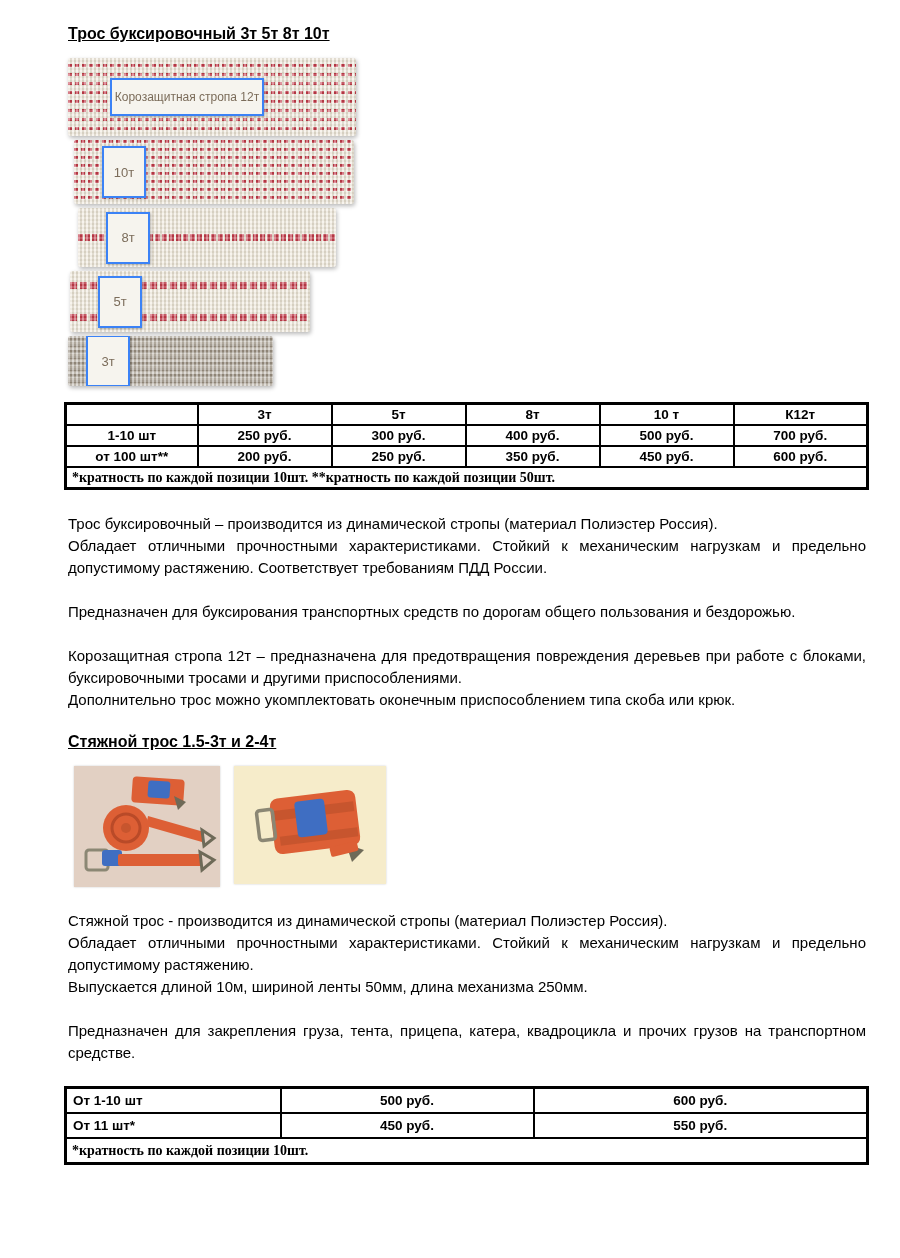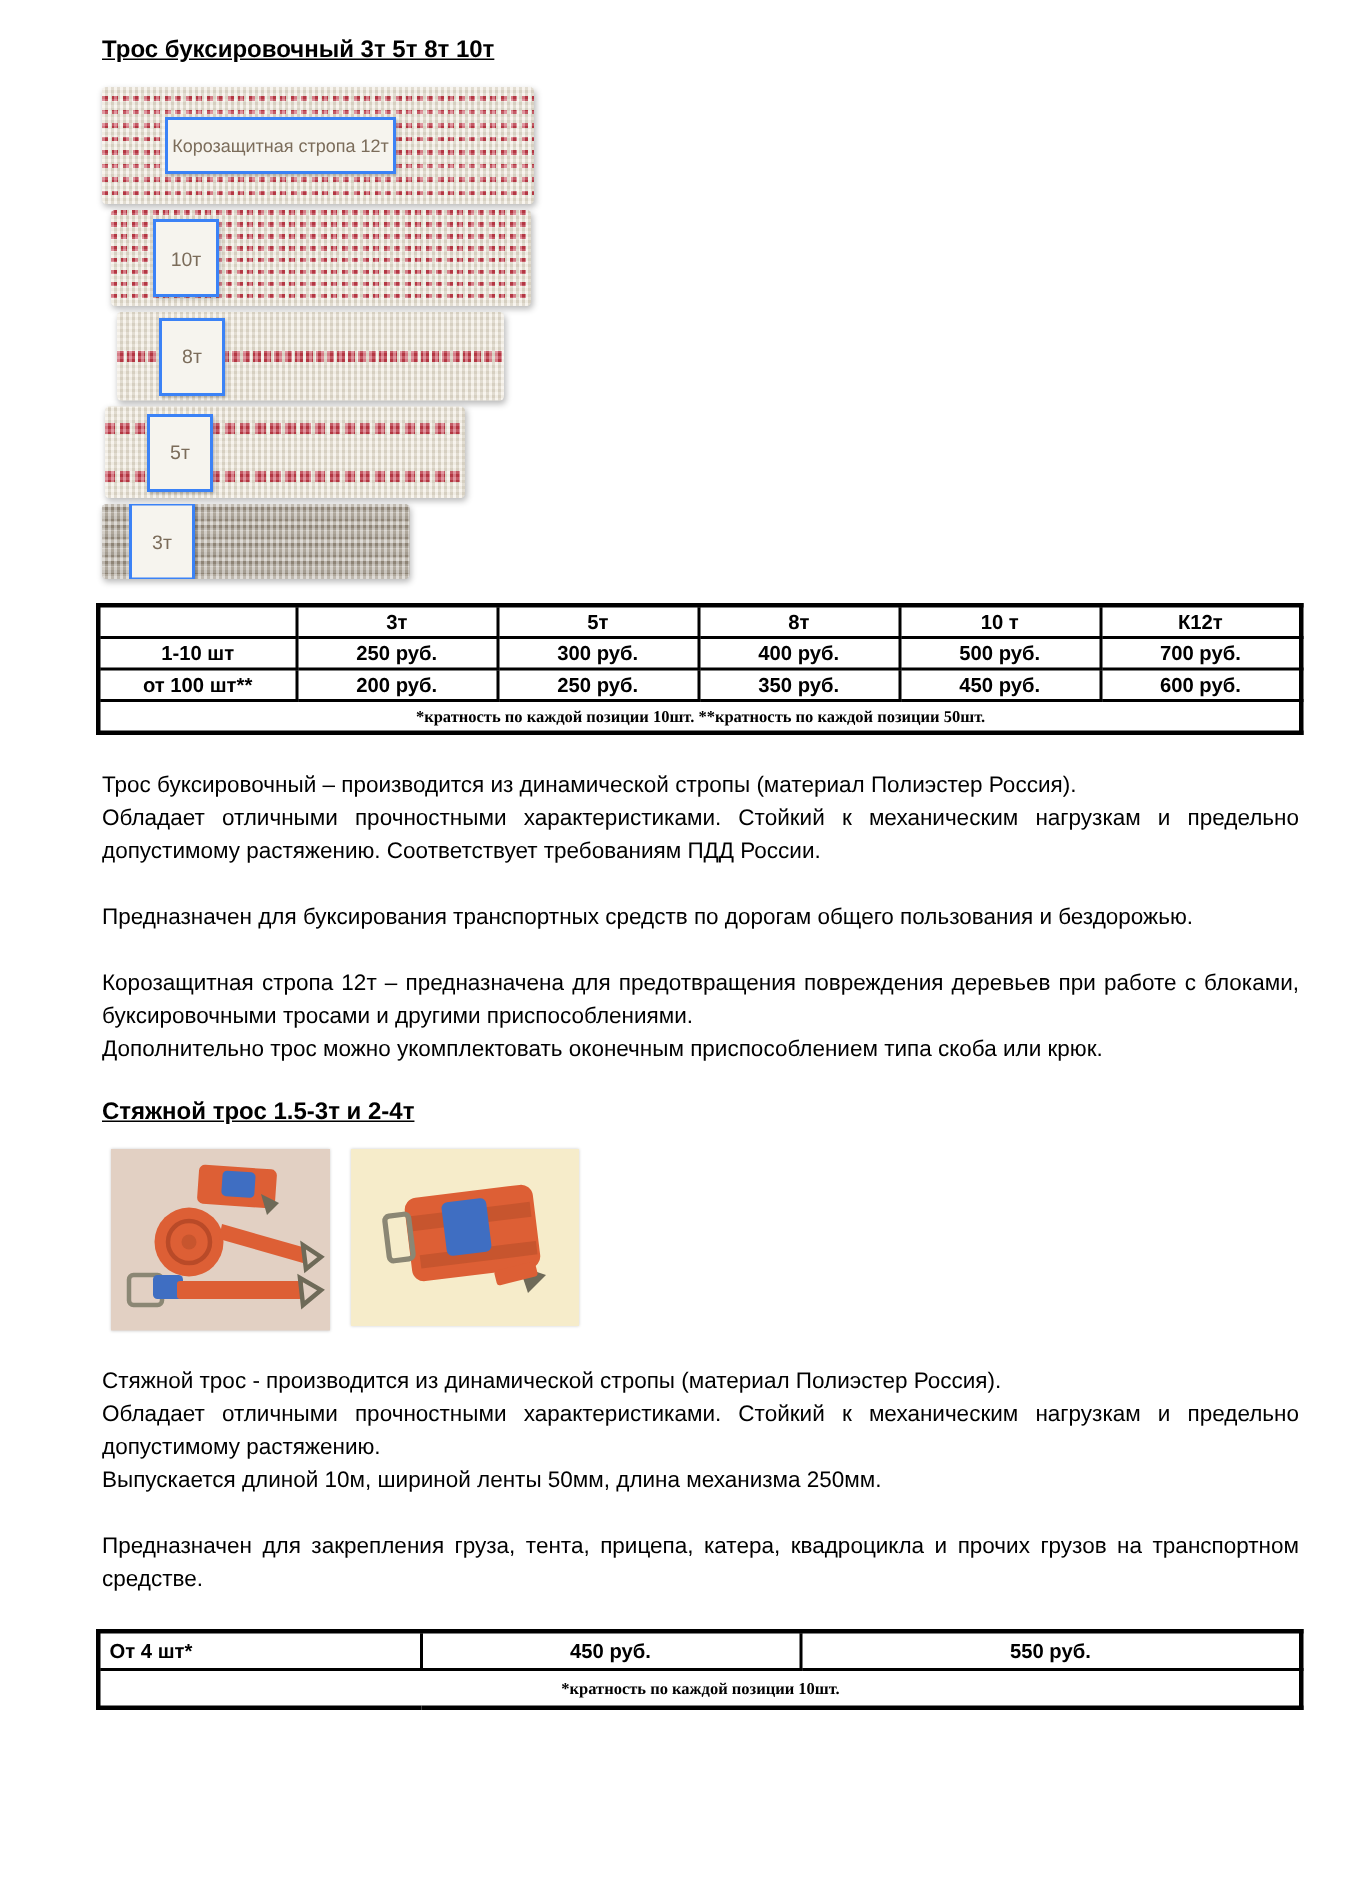--- a/index.html
+++ b/index.html
@@ -39,21 +39,21 @@
   .tag-wide{left:42px;width:150px;height:34px;font-size:12px;}
   .tag-card{left:28px;width:40px;height:48px;font-size:13px;}
   .strap-3 .tag-card{left:18px;}
 
   
   table.price{border-collapse:collapse;width:802px;margin-left:-4px;table-layout:fixed;
               font-size:13.5px;font-weight:bold;}
   table.price,table.price th,table.price td{border:2px solid #000;}
   table.price{border-width:3px;}
   table.price th,table.price td{padding:1px 4px;text-align:center;height:17px;overflow:hidden;white-space:nowrap;}
-  table.price td.foot{font-family:"Liberation Serif",serif;font-size:11px;text-align:center;padding-left:5px;}
+  table.price td.foot{font-family:"Liberation Serif",serif;font-size:14px;text-align:left;padding-left:5px;}
   table.t2 th{height:28px;}
   table.t2 td{height:21px;}
   table.t2 td.rowlabel{text-align:left;padding-left:6px;}
 
   
   .para{font-size:15px;line-height:22px;text-align:justify;margin:0;}
   .para .line{display:block;}
   .gap-lg{margin-top:23px;}
   .gap-md{margin-top:22px;}
 
@@ -190,21 +190,26 @@
   <div class="spacer-22"></div>
 
   <table class="price t2">
     <colgroup>
         <col style="width:215px">
         <col style="width:253px">
         <col style="width:334px">
       </colgroup>
     <tbody>
     <tr>
-      <td class="rowlabel">От 4 шт*</td>
+      <td class="rowlabel">От 1-10 шт</td>
+      <td>500 руб.</td>
+      <td>600 руб.</td>
+    </tr>
+    <tr>
+      <td class="rowlabel">От 11 шт*</td>
       <td>450 руб.</td>
       <td>550 руб.</td>
     </tr>
     <tr>
       <td class="foot" colspan="3">*кратность по каждой позиции 10шт.</td>
     </tr>
   </tbody>
     </table>
 
 </div>

